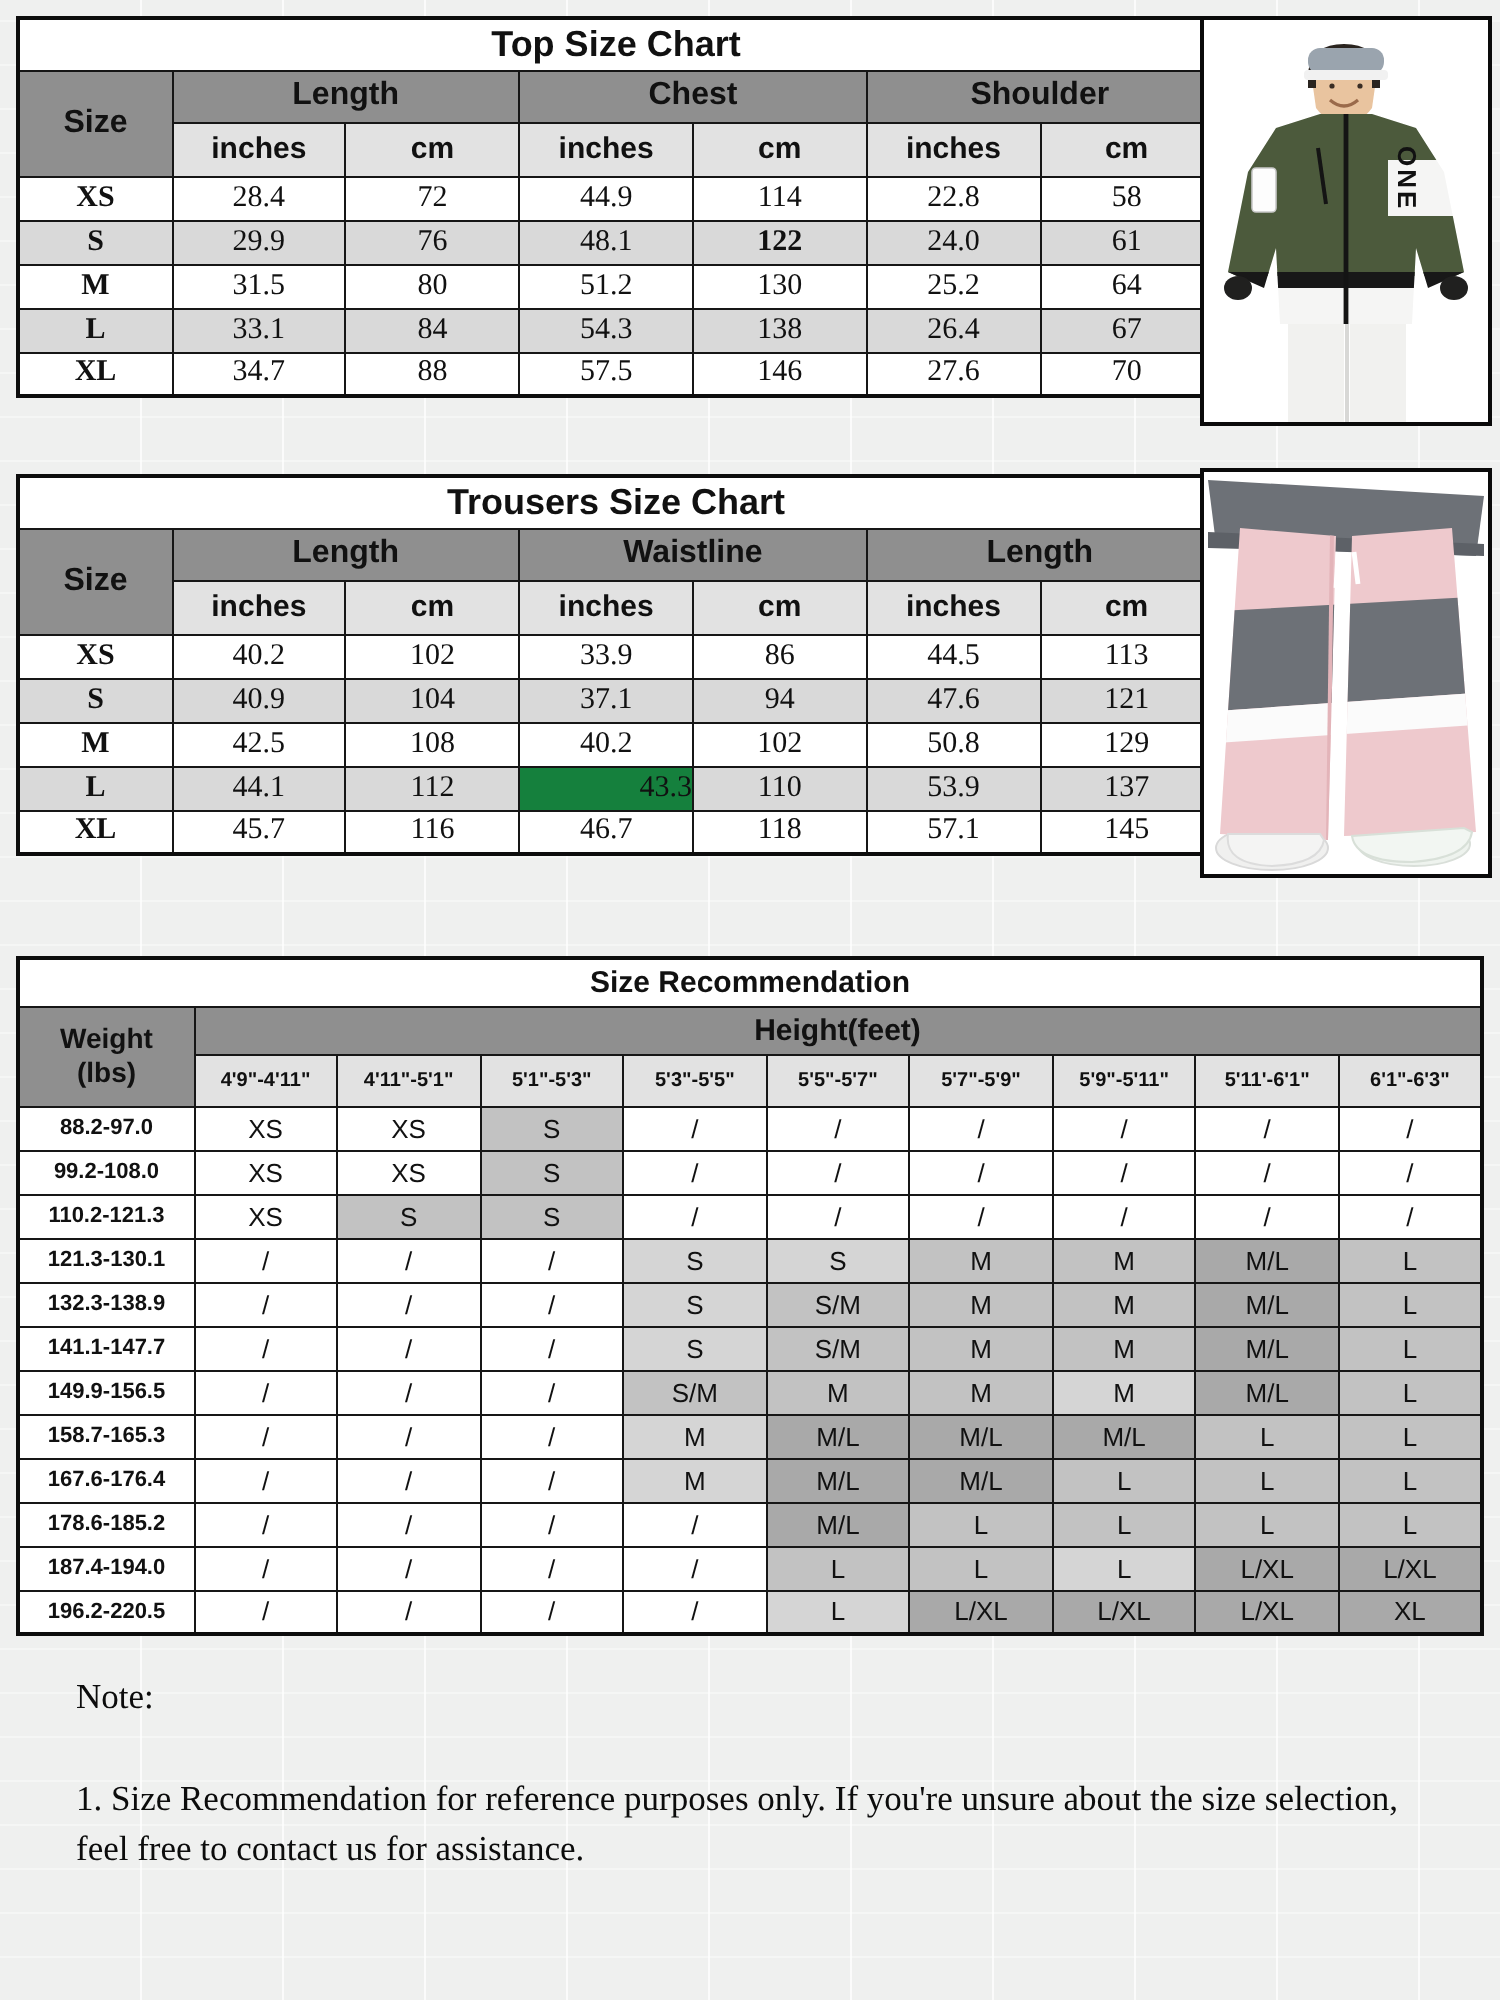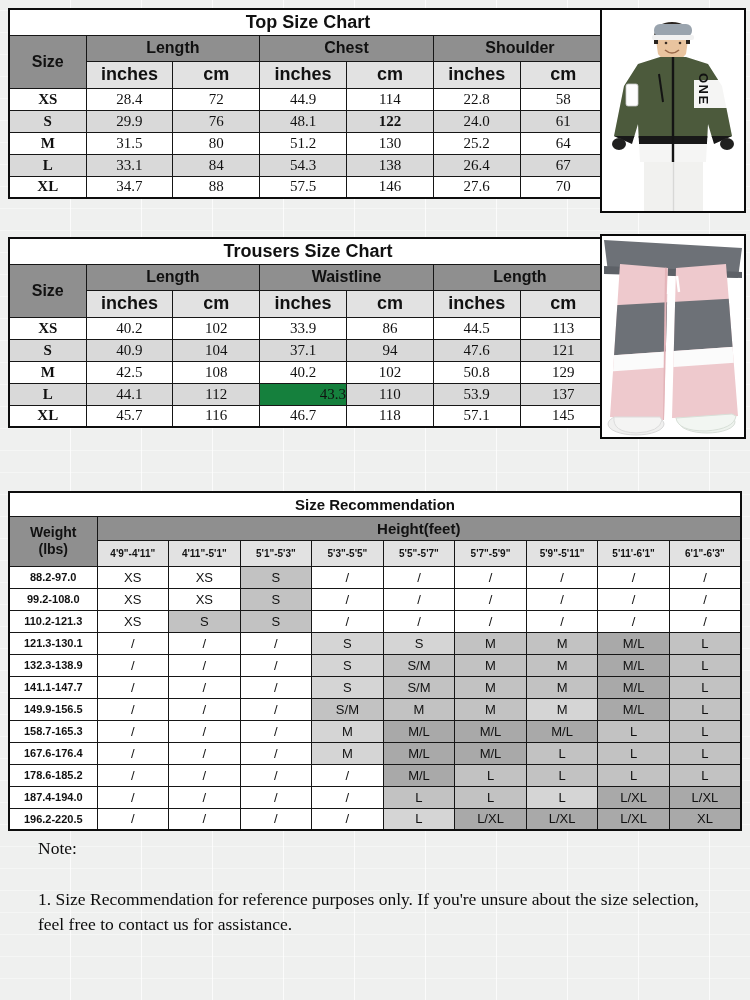--- a/index.html
+++ b/index.html
@@ -14,27 +14,27 @@
     overflow:hidden;
   }
   table { border-collapse:collapse; table-layout:fixed; background:#fff; }
   td { border:1px solid #161616; text-align:center; vertical-align:middle; padding:0; color:#111; overflow:hidden; white-space:nowrap; }
 
   
   .size-chart { position:absolute; left:8px; }
   .size-chart table { width:600px; border:2px solid #0d0d0d; }
   .size-chart .title-cell { height:26px; font-size:18px; font-weight:bold; background:#fff; }
   .size-chart .hdr { height:26px; background:#8f8f8f; font-size:16px; font-weight:bold; }
-  .size-chart .unit { height:27px; background:#e2e2e2; font-size:18px; font-weight:bold; }
+  .size-chart .unit { height:27px; background:#e2e2e2; font-size:15px; font-weight:bold; }
   .size-chart .size-cell { font-family:"Liberation Serif", serif; font-weight:bold; font-size:15px; }
   .size-chart .num { font-family:"Liberation Serif", serif; font-size:15px; }
   .size-chart .data-row td { height:22px; }
 
   
-  #recommendation { position:absolute; left:8px; top:491px; }
+  #recommendation { position:absolute; left:8px; top:478px; }
   #recommendation table { width:734px; border:2px solid #0d0d0d; }
   #recommendation .title-cell { height:24px; font-size:15px; font-weight:bold; background:#fff; }
   #recommendation .w-hdr { background:#8f8f8f; font-size:14px; font-weight:bold; line-height:1.25; }
   #recommendation .h-hdr { height:24px; background:#8f8f8f; font-size:15px; font-weight:bold; }
   #recommendation .h-col { height:26px; background:#e2e2e2; font-size:10px; font-weight:bold; }
   #recommendation .w-lbl { font-size:11px; font-weight:bold; background:#fff; }
   #recommendation .rec-cell { font-size:13px; }
   #recommendation .data-row td { height:22px; }
 
   

